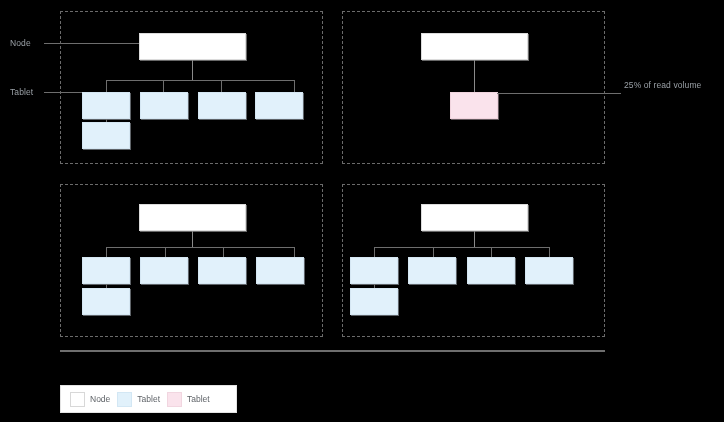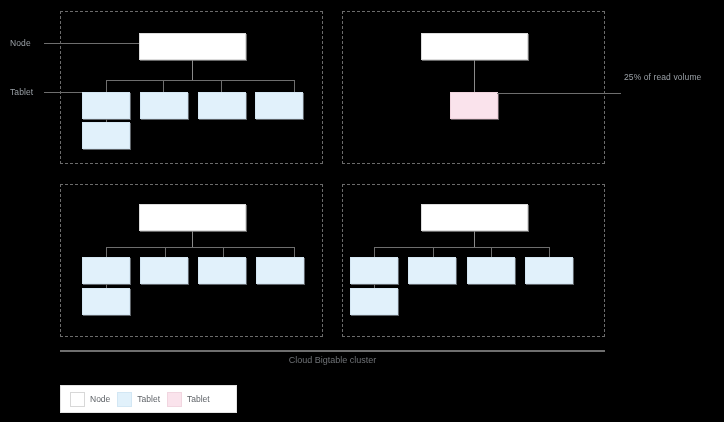--- a/index.html
+++ b/index.html
@@ -127,21 +127,21 @@
     <div class="box tablet" style="left:21px; top:110px; width:48px; height:27px;"></div>
   </div>
 
   <div class="panel" style="left:342px; top:11px; width:263px; height:153px;">
     <div class="box node" style="left:78px; top:21px; width:107px; height:27px;"></div>
     <div class="conn v thin" style="left:131px; top:48px; height:32px;"></div>
     <div class="box tablet-hot" style="left:107px; top:80px; width:48px; height:27px;"></div>
   </div>
 
   <div class="leader" style="left:497px; top:93px; width:124px;"></div>
-  <div class="side-label" style="left:624px; top:72px;">25% of read volume</div>
+  <div class="side-label" style="left:624px; top:80px;">25% of read volume</div>
 
   <div class="panel" style="left:60px; top:184px; width:263px; height:153px;">
     <div class="box node" style="left:78px; top:19px; width:107px; height:27px;"></div>
     <div class="conn v thin" style="left:131px; top:46px; height:16px;"></div>
     <div class="conn h" style="left:45px; top:62px; width:188px;"></div>
     <div class="conn v" style="left:45px; top:62px; height:10px;"></div>
     <div class="conn v" style="left:104px; top:62px; height:10px;"></div>
     <div class="conn v" style="left:162px; top:62px; height:10px;"></div>
     <div class="conn v" style="left:233px; top:62px; height:10px;"></div>
     <div class="box tablet" style="left:21px; top:72px; width:48px; height:27px;"></div>
@@ -162,21 +162,20 @@
     <div class="conn v" style="left:206px; top:62px; height:10px;"></div>
     <div class="box tablet" style="left:7px; top:72px; width:48px; height:27px;"></div>
     <div class="box tablet" style="left:65px; top:72px; width:48px; height:27px;"></div>
     <div class="box tablet" style="left:124px; top:72px; width:48px; height:27px;"></div>
     <div class="box tablet" style="left:182px; top:72px; width:48px; height:27px;"></div>
     <div class="conn v" style="left:31px; top:99px; height:12px;"></div>
     <div class="box tablet" style="left:7px; top:103px; width:48px; height:27px;"></div>
   </div>
 
   <div class="cluster-rule" style="left:60px; top:350px; width:545px;"></div>
-  <div class="cluster-caption" style="left:60px; top:355px; width:545px;">Cloud Bigtable cluster</div>
 
   <div class="legend" style="left:60px; top:385px; width:177px; height:28px;">
     <div class="legend-item">
       <span class="legend-swatch" style="background:#ffffff;"></span>
       <span class="legend-label">Node</span>
     </div>
     <div class="legend-item">
       <span class="legend-swatch" style="background:#e1f1fb; border-color:#d3e7f4;"></span>
       <span class="legend-label">Tablet</span>
     </div>

